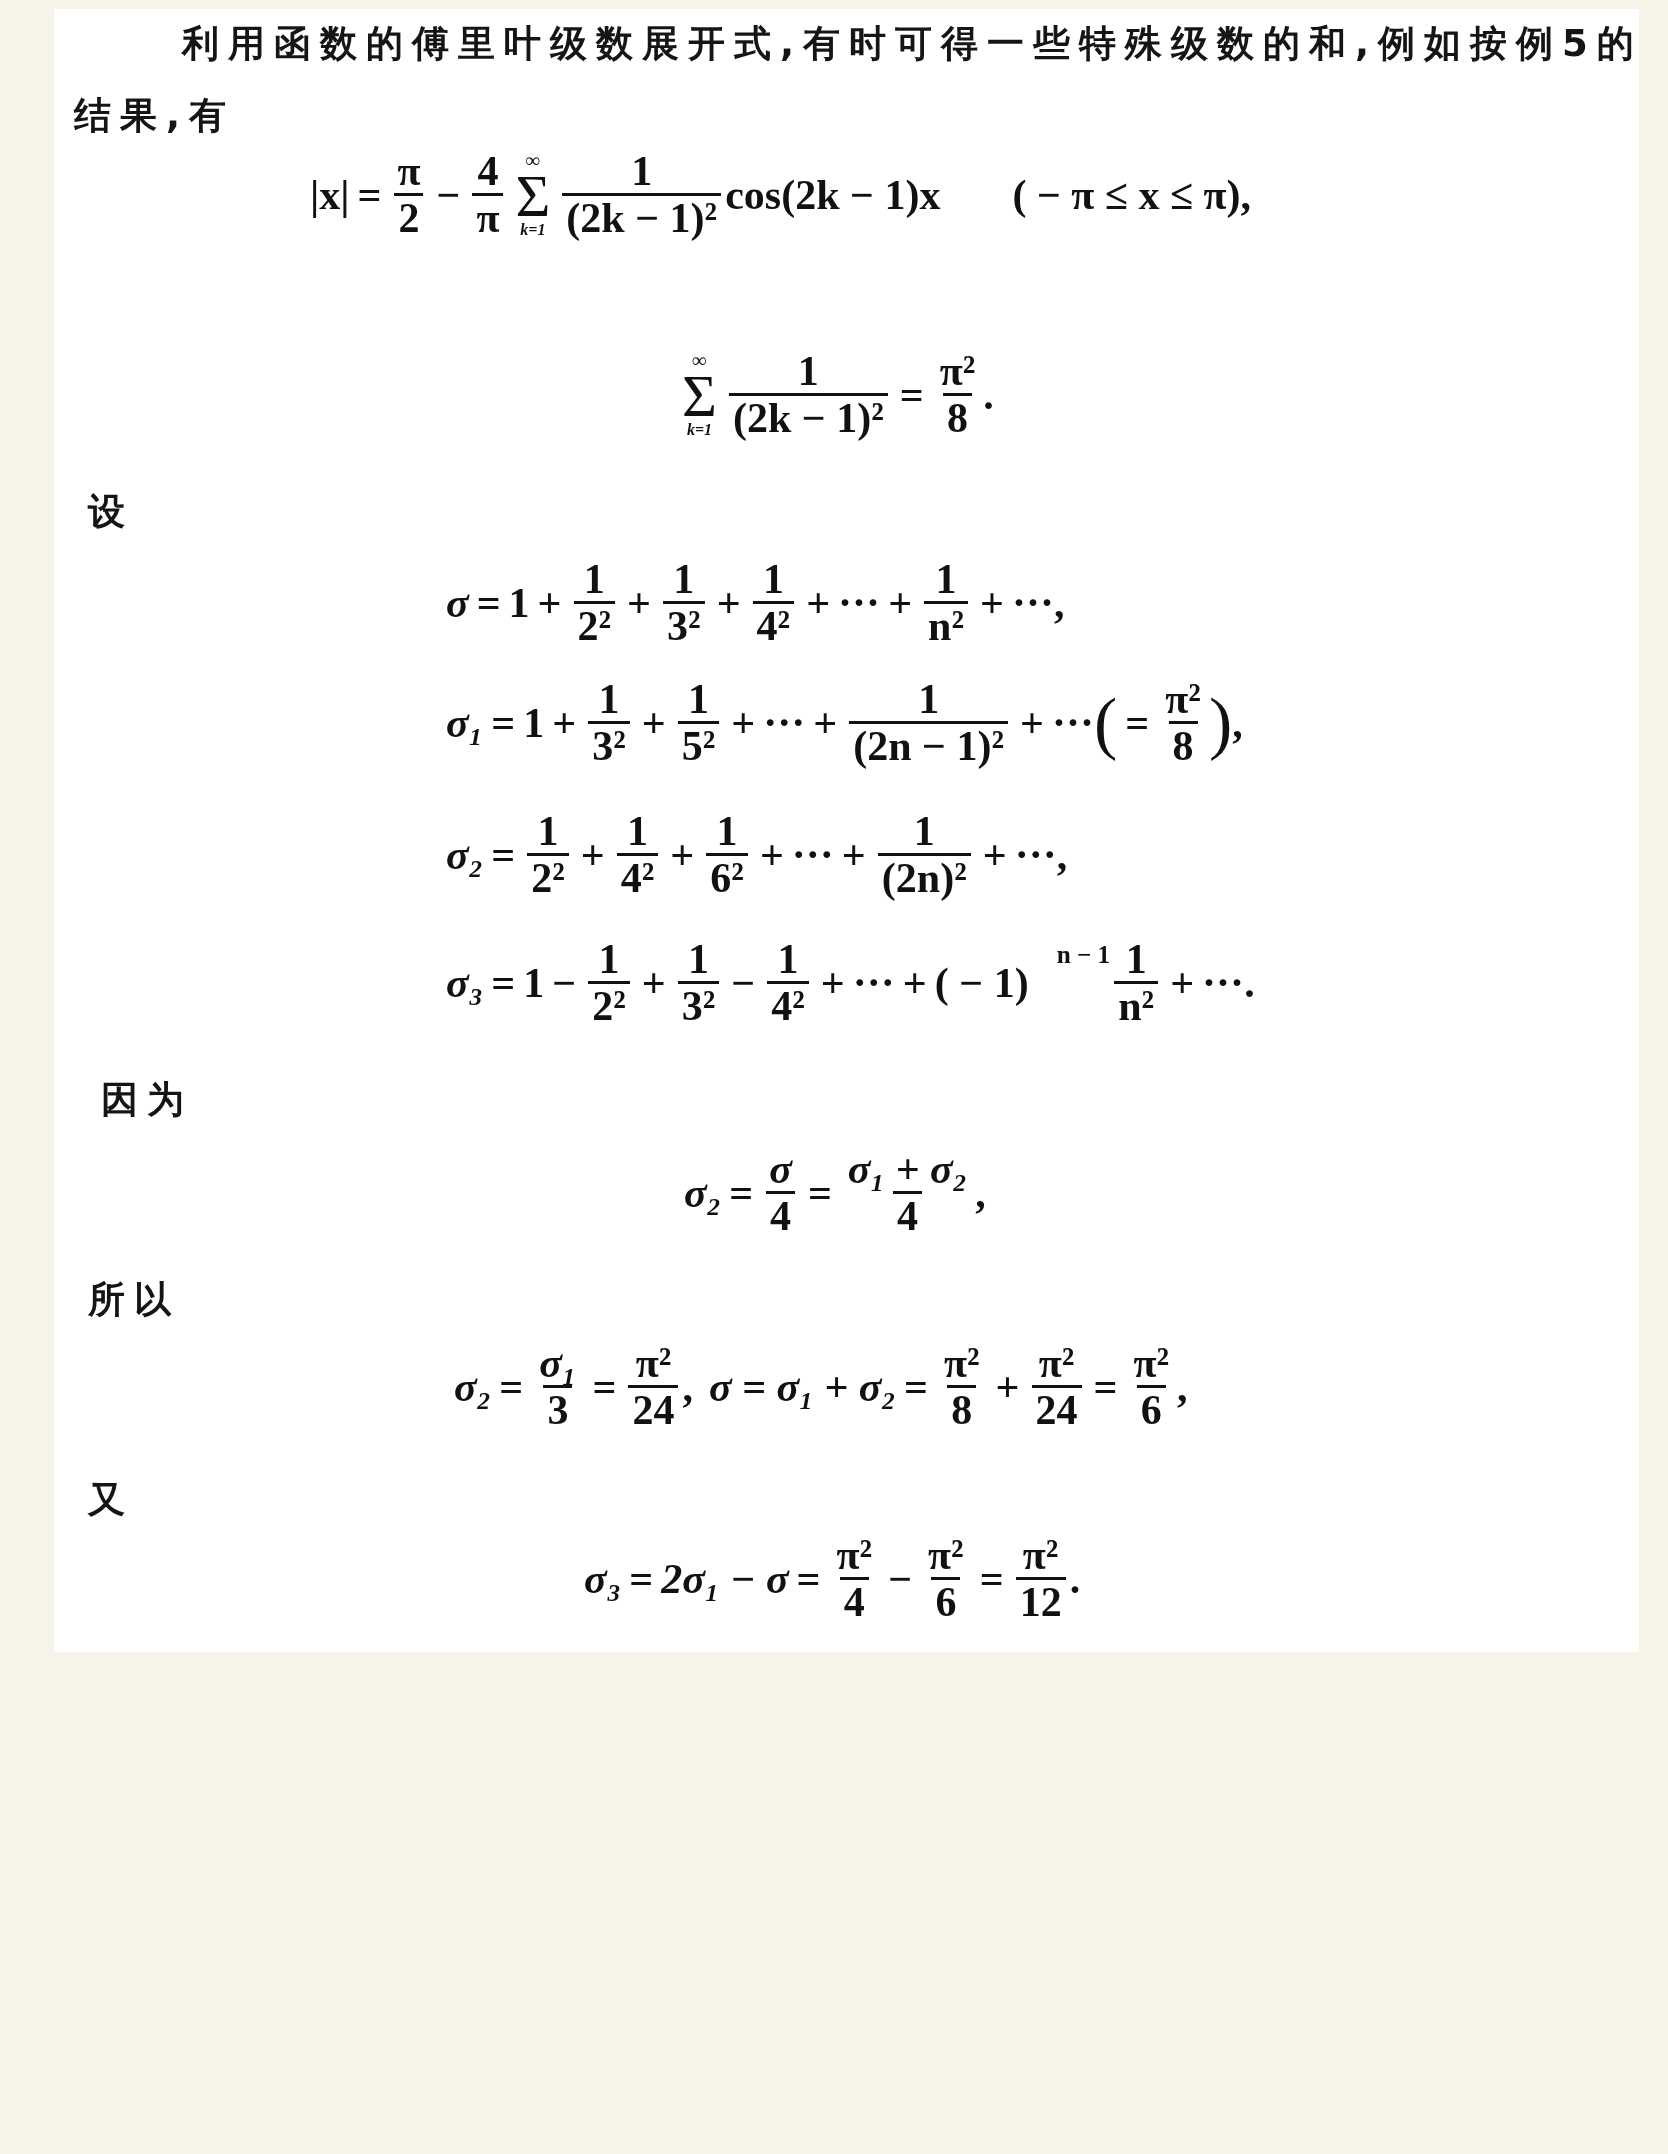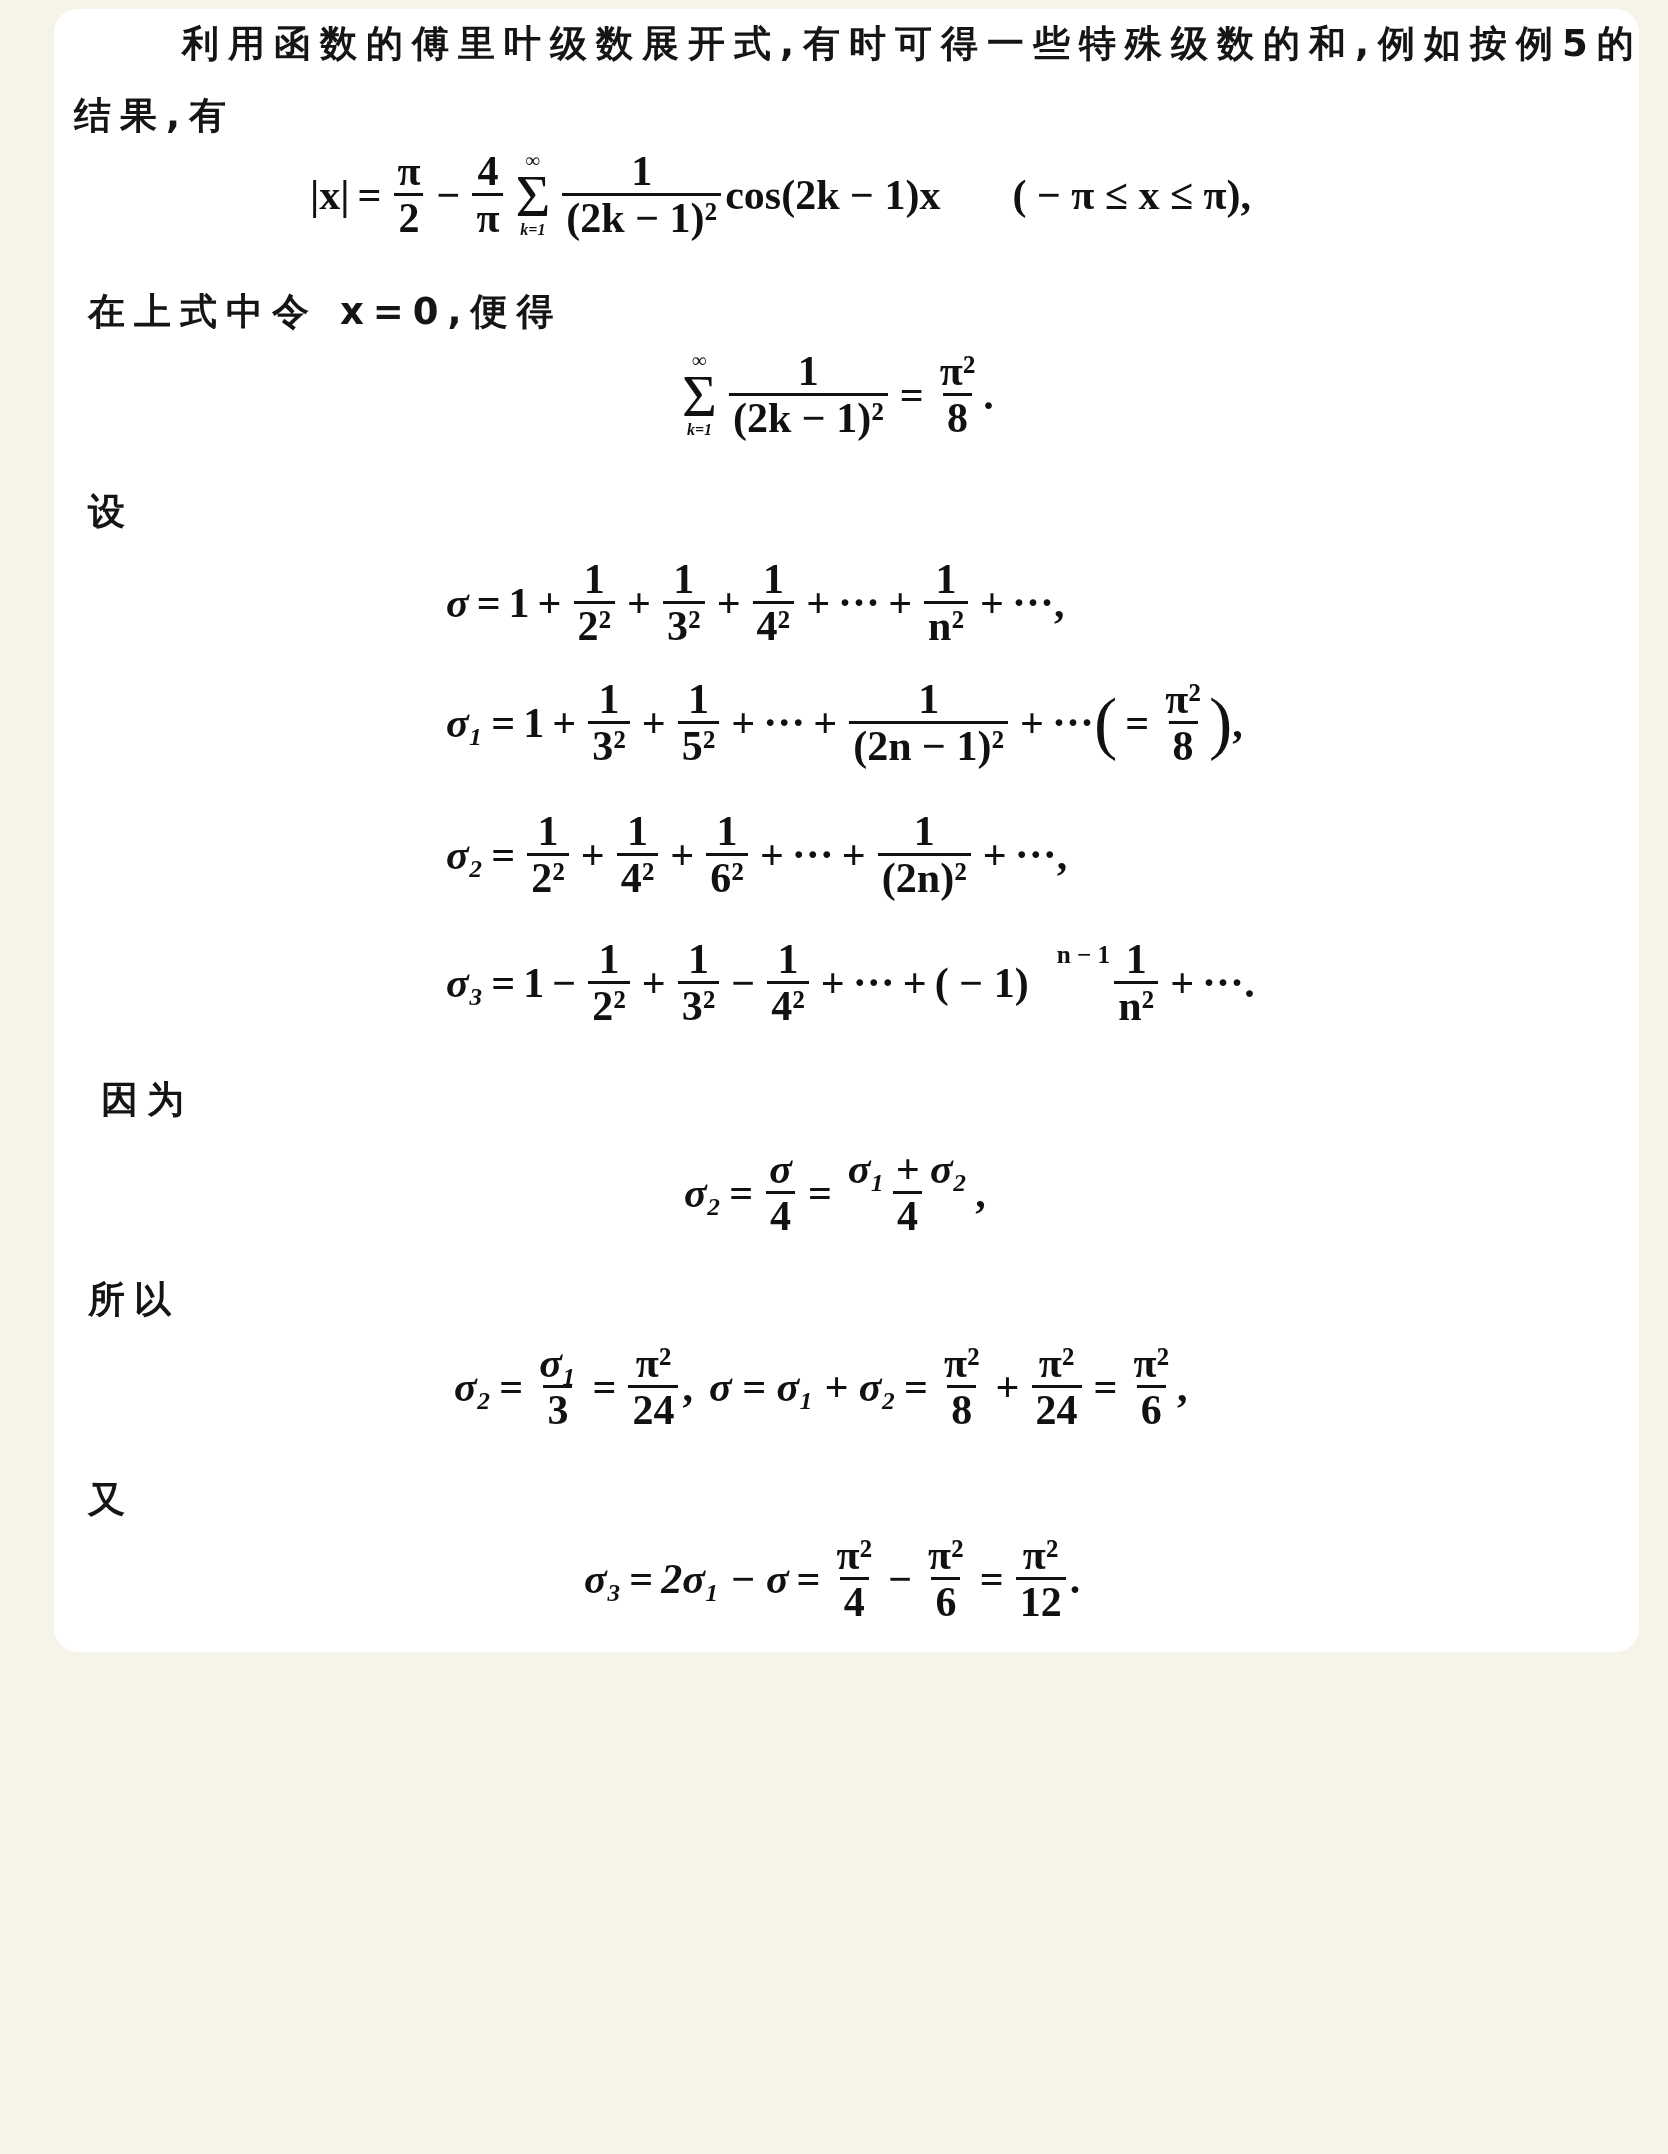--- a/index.html
+++ b/index.html
@@ -4,21 +4,20 @@
 <style>
   html, body { margin:0; padding:0; }
   body {
     width:1668px; height:2154px; background:#f6f4e8; position:relative;
     font-family:"Liberation Serif", "DejaVu Serif", serif; color:#111;
     overflow:hidden;
   }
   .page {
     position:absolute; left:54px; top:9px; width:1585px; height:1643px;
     background:#ffffff;
-    border-radius:24px;
   }
   .para {
     position:absolute; font-family:"DejaVu Sans", sans-serif; font-weight:bold;
     font-size:37px; letter-spacing:9px; color:#151515; white-space:nowrap;
   }
   .eq {
     position:absolute; font-family:"Liberation Serif", serif; font-weight:bold;
     font-size:42px; color:#111; white-space:nowrap;
     display:flex; align-items:center;
   }
@@ -60,21 +59,20 @@
         <span class="bot">k=1</span>
       </span>
     <span class="frac">
         <span class="num">1</span>
         <span class="den">(2k − 1)²</span>
       </span>
     <span>cos(2k − 1)x</span>
     <span style="margin-left:72px;">( − π ≤ x ≤ π),</span>
   </div>
 
-  <div class="para" style="left:34px; top:278px;">在上式中令 x=0,便得</div>
 
   <div class="eq" style="left:620px; top:340px;">
     <span class="sum">
         <span class="top">∞</span>
         <span class="sym">Σ</span>
         <span class="bot">k=1</span>
       </span>
     <span class="frac">
         <span class="num">1</span>
         <span class="den">(2k − 1)²</span>

